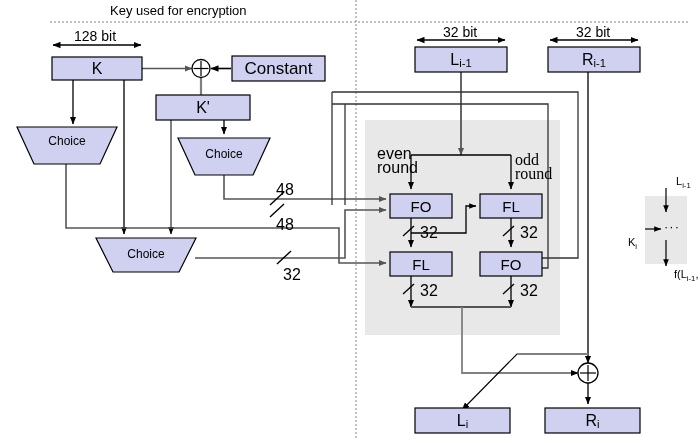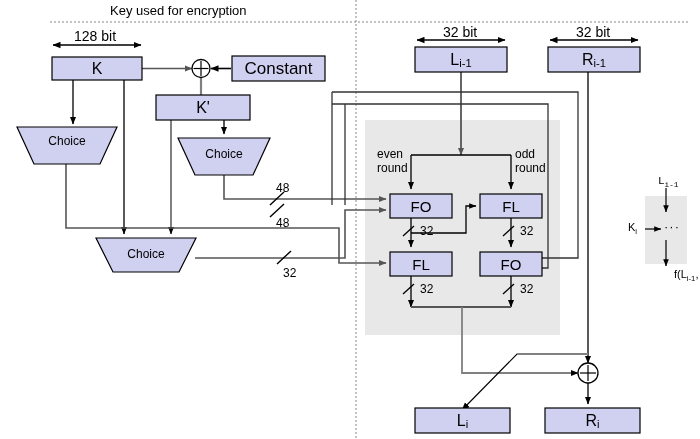--- a/index.html
+++ b/index.html
@@ -3,22 +3,22 @@
 <meta charset="utf-8">
 <style>
   html,body{margin:0;padding:0;background:#ffffff;}
   body{width:700px;height:439px;position:relative;overflow:hidden;
        font-family:"Liberation Sans","DejaVu Sans",sans-serif;color:#000;}
   #stage{position:absolute;left:0;top:0;width:700px;height:439px;}
   svg{position:absolute;left:0;top:0;}
   .lbl{position:absolute;white-space:nowrap;}
   .hdr{font-size:13px;}
   .bit{font-size:14px;}
-  .wire-lbl{font-size:12px;}
-  .round-lbl{font-size:12px;line-height:14px;}
+  .wire-lbl{font-size:16px;}
+  .round-lbl{font-size:16px;line-height:14px;}
   .legend-lbl{font-size:11px;}
   sub{font-size:70%;vertical-align:baseline;position:relative;top:3px;}
 </style>
 </head>
 <body>
 
 <div id="stage">
 
   <svg width="700" height="439">
     <defs>
@@ -176,37 +176,37 @@
   <div class="lbl" style="left:545px;top:408px;width:95px;height:25px;font-size:16px;
        display:flex;align-items:center;justify-content:center;">
       <span>R</span>
       <sub>i</sub>
     </div>
 
   <div class="lbl round-lbl" style="left:377px;top:147px;">
     <div>even</div>
     <div>round</div>
   </div>
-  <div class="lbl round-lbl" style="left:515px;top:147px;">
+  <div class="lbl round-lbl" style="left:515px;top:153px;font-family:Liberation Serif, serif;">
     <div>odd</div>
     <div>round</div>
   </div>
 
   <div class="lbl" style="left:390px;top:194px;width:62px;height:24px;font-size:15px;
        display:flex;align-items:center;justify-content:center;">FO</div>
   <div class="lbl" style="left:480px;top:194px;width:62px;height:24px;font-size:15px;
        display:flex;align-items:center;justify-content:center;">FL</div>
   <div class="lbl" style="left:390px;top:252px;width:62px;height:24px;font-size:15px;
        display:flex;align-items:center;justify-content:center;">FL</div>
   <div class="lbl" style="left:480px;top:252px;width:62px;height:24px;font-size:15px;
        display:flex;align-items:center;justify-content:center;">FO</div>
 
   <div class="lbl wire-lbl" style="left:420px;top:224px;">32</div>
   <div class="lbl wire-lbl" style="left:520px;top:224px;">32</div>
   <div class="lbl wire-lbl" style="left:420px;top:282px;">32</div>
   <div class="lbl wire-lbl" style="left:520px;top:282px;">32</div>
 
-  <div class="lbl legend-lbl" style="left:658px;top:175px;font-family:Liberation Mono, monospace;"><span>L</span><sub>i-1</sub></div>
-  <div class="lbl legend-lbl" style="left:628px;top:221px;"><span>K</span><sub>i</sub></div>
+  <div class="lbl legend-lbl" style="left:676px;top:175px;"><span>L</span><sub>i-1</sub></div>
+  <div class="lbl legend-lbl" style="left:628px;top:236px;"><span>K</span><sub>i</sub></div>
   <div class="lbl" style="left:664px;top:219px;font-size:13px;letter-spacing:1px;">···</div>
   <div class="lbl legend-lbl" style="left:674px;top:268px;"><span>f(L</span><sub>i-1</sub><span>, K</span><sub>i</sub><span>)</span></div>
 
 </div>
 
 </body></html>

